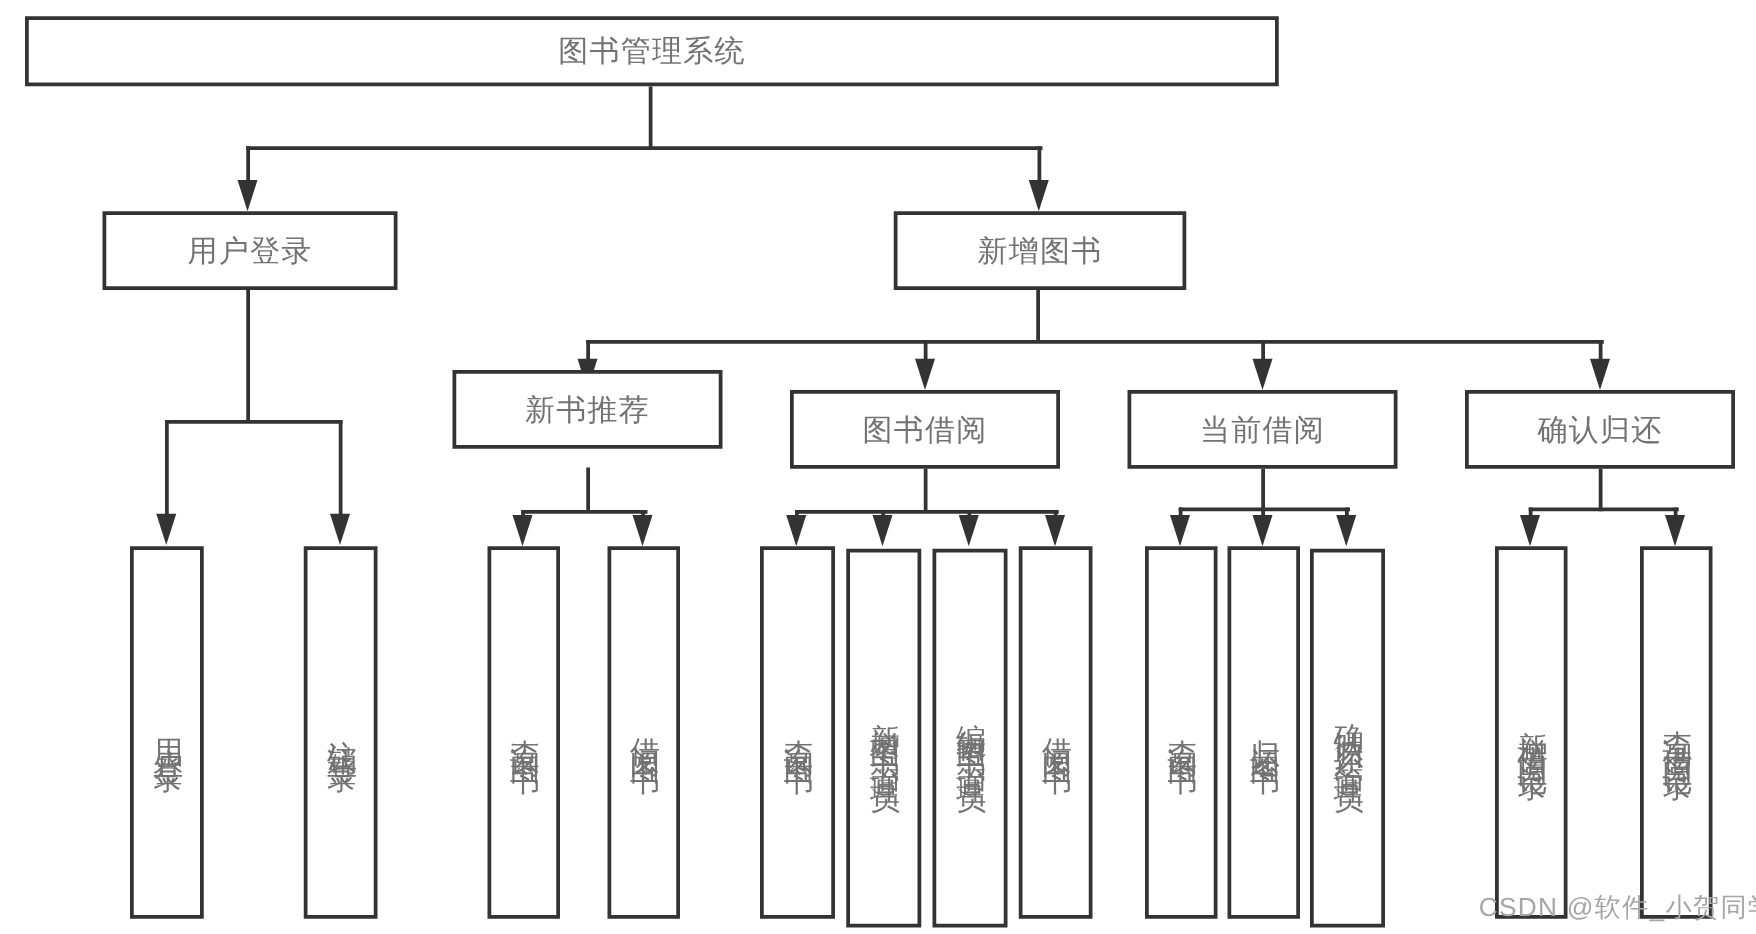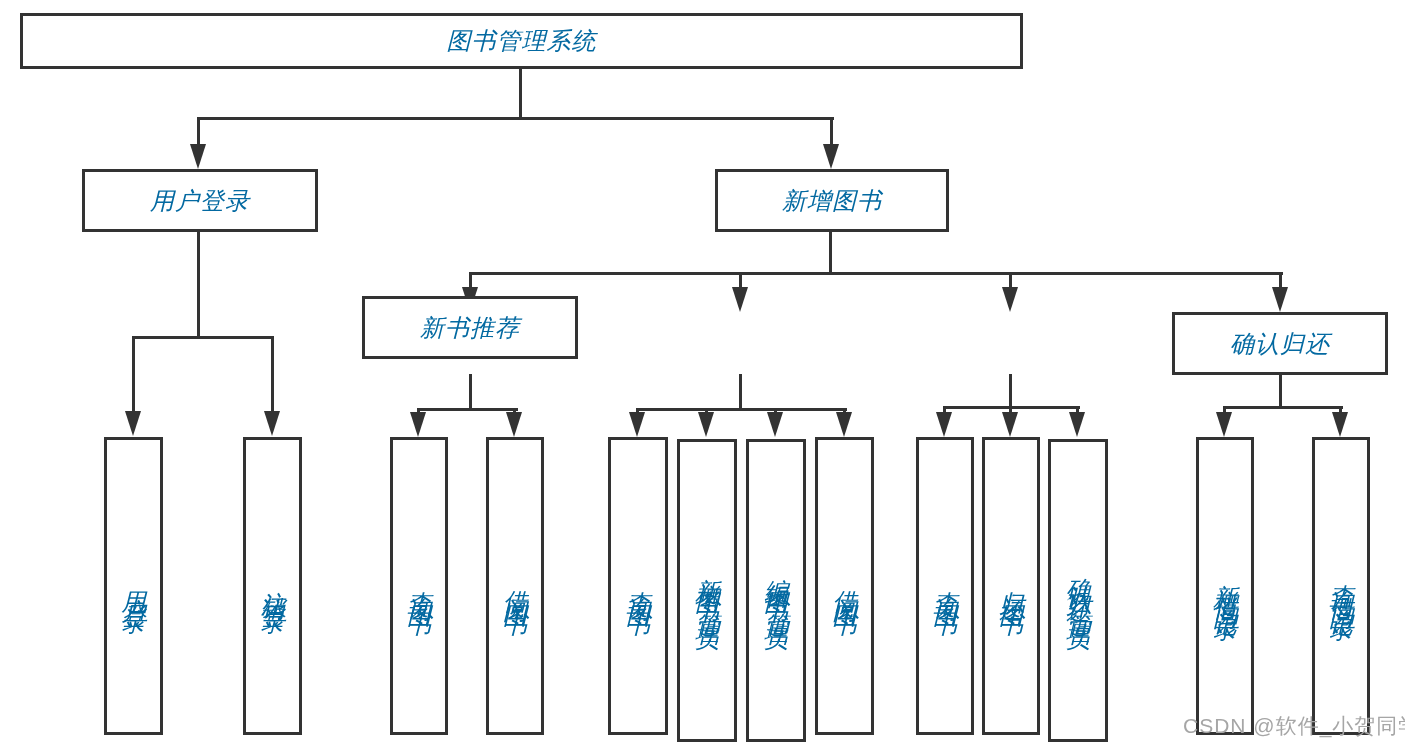--- a/index.html
+++ b/index.html
@@ -4,21 +4,21 @@
 <style>
   html,body{margin:0;padding:0;background:#fff;}
   .canvas{
     position:relative;width:1405px;height:747px;background:#ffffff;
     font-family:"Liberation Sans","DejaVu Sans",sans-serif;
     color:#1f1f1f;overflow:hidden;
   }
   .node{
     position:absolute;box-sizing:border-box;border:3px solid #333333;background:#ffffff;
     display:flex;align-items:center;justify-content:center;
-    font-size:24px;letter-spacing:1px;color:#0369a1;font-style:italic;
+    font-size:24px;letter-spacing:1px;color:#737373;
   }
   .node .hlabel{white-space:nowrap;}
   .leaf .vlabel{
     writing-mode:vertical-rl;text-orientation:mixed;
     letter-spacing:7px;font-size:24px;line-height:1;white-space:nowrap;
   }
   .vline,.hline{position:absolute;background:#333333;}
   .arrow{
     position:absolute;width:0;height:0;
     border-left:8px solid transparent;border-right:8px solid transparent;
@@ -100,20 +100,26 @@
   <div class="node" style="left:82px;top:169px;width:236px;height:63px">
     <span class="hlabel">用户登录</span>
   </div>
   <div class="node" style="left:715px;top:169px;width:234px;height:63px">
     <span class="hlabel">新增图书</span>
   </div>
 
   <div class="node" style="left:362px;top:296px;width:216px;height:63px">
     <span class="hlabel">新书推荐</span>
   </div>
+  <div class="node" style="left:632px;top:312px;width:216px;height:63px">
+    <span class="hlabel">图书借阅</span>
+  </div>
+  <div class="node" style="left:902px;top:312px;width:216px;height:63px">
+    <span class="hlabel">当前借阅</span>
+  </div>
   <div class="node" style="left:1172px;top:312px;width:216px;height:63px">
     <span class="hlabel">确认归还</span>
   </div>
 
   <div class="node leaf" style="left:104px;top:437px;width:59px;height:298px">
     <span class="vlabel">用户登录</span>
   </div>
   <div class="node leaf" style="left:243px;top:437px;width:59px;height:298px">
     <span class="vlabel">注销登录</span>
   </div>

